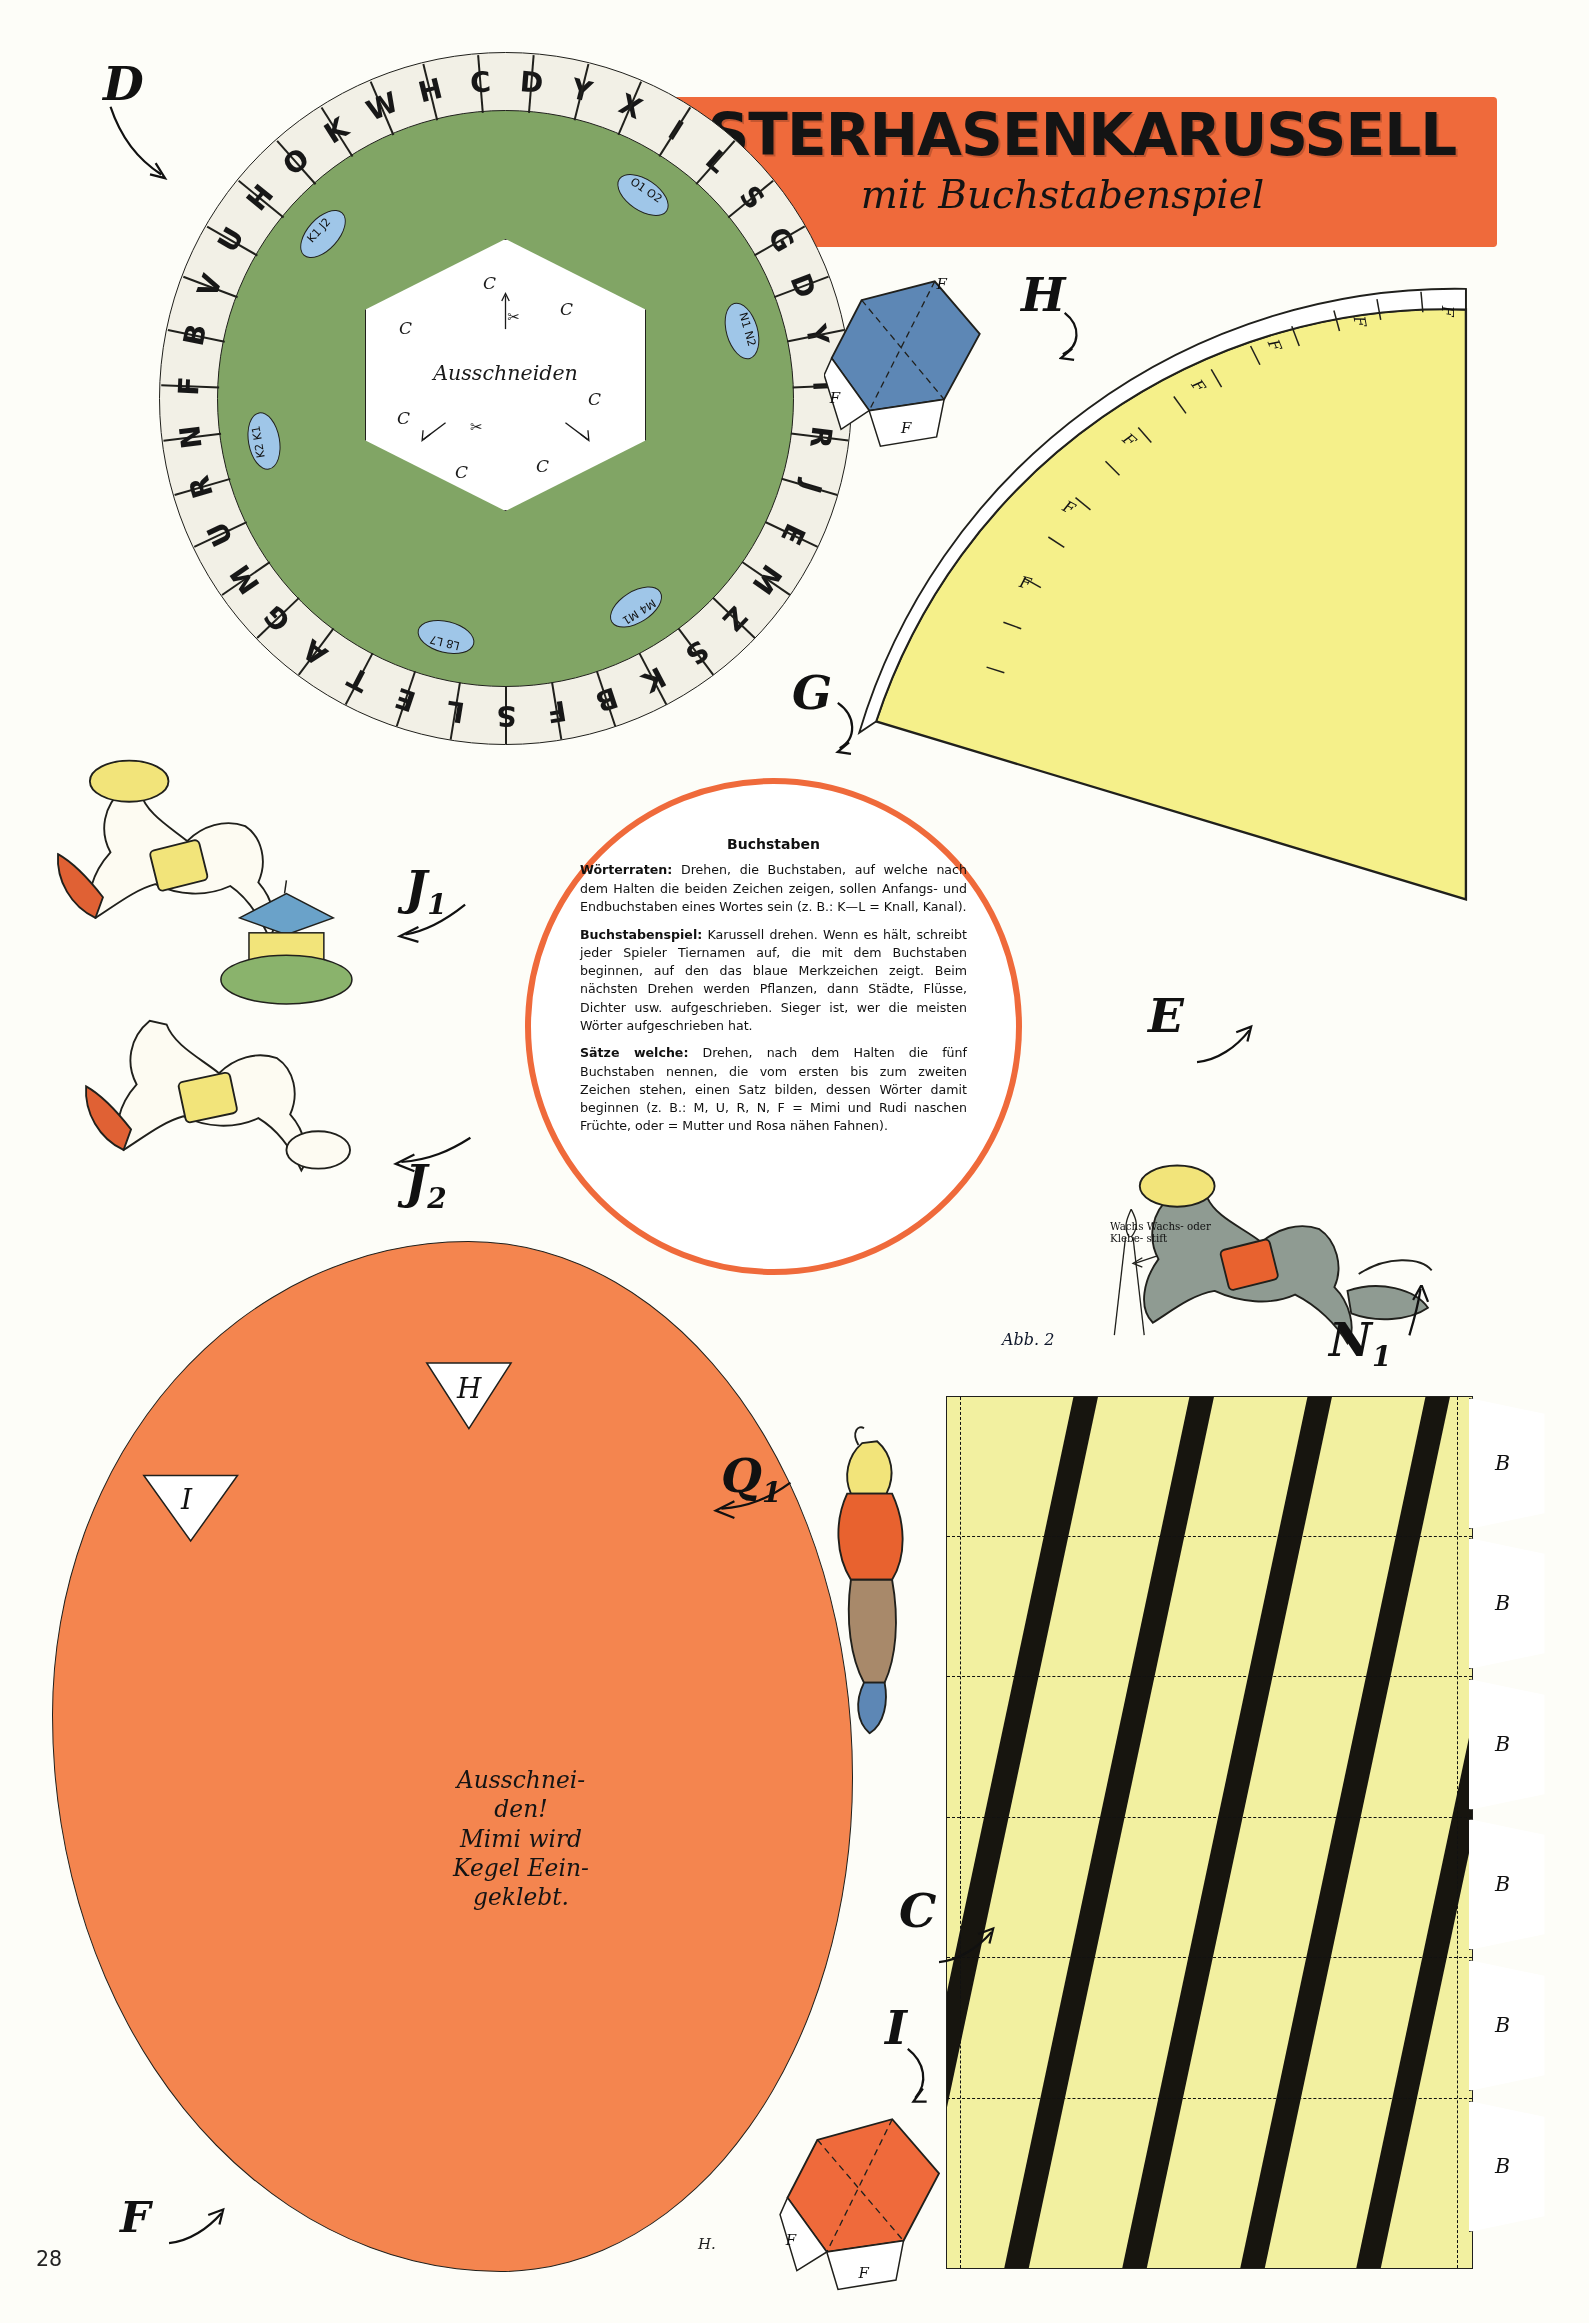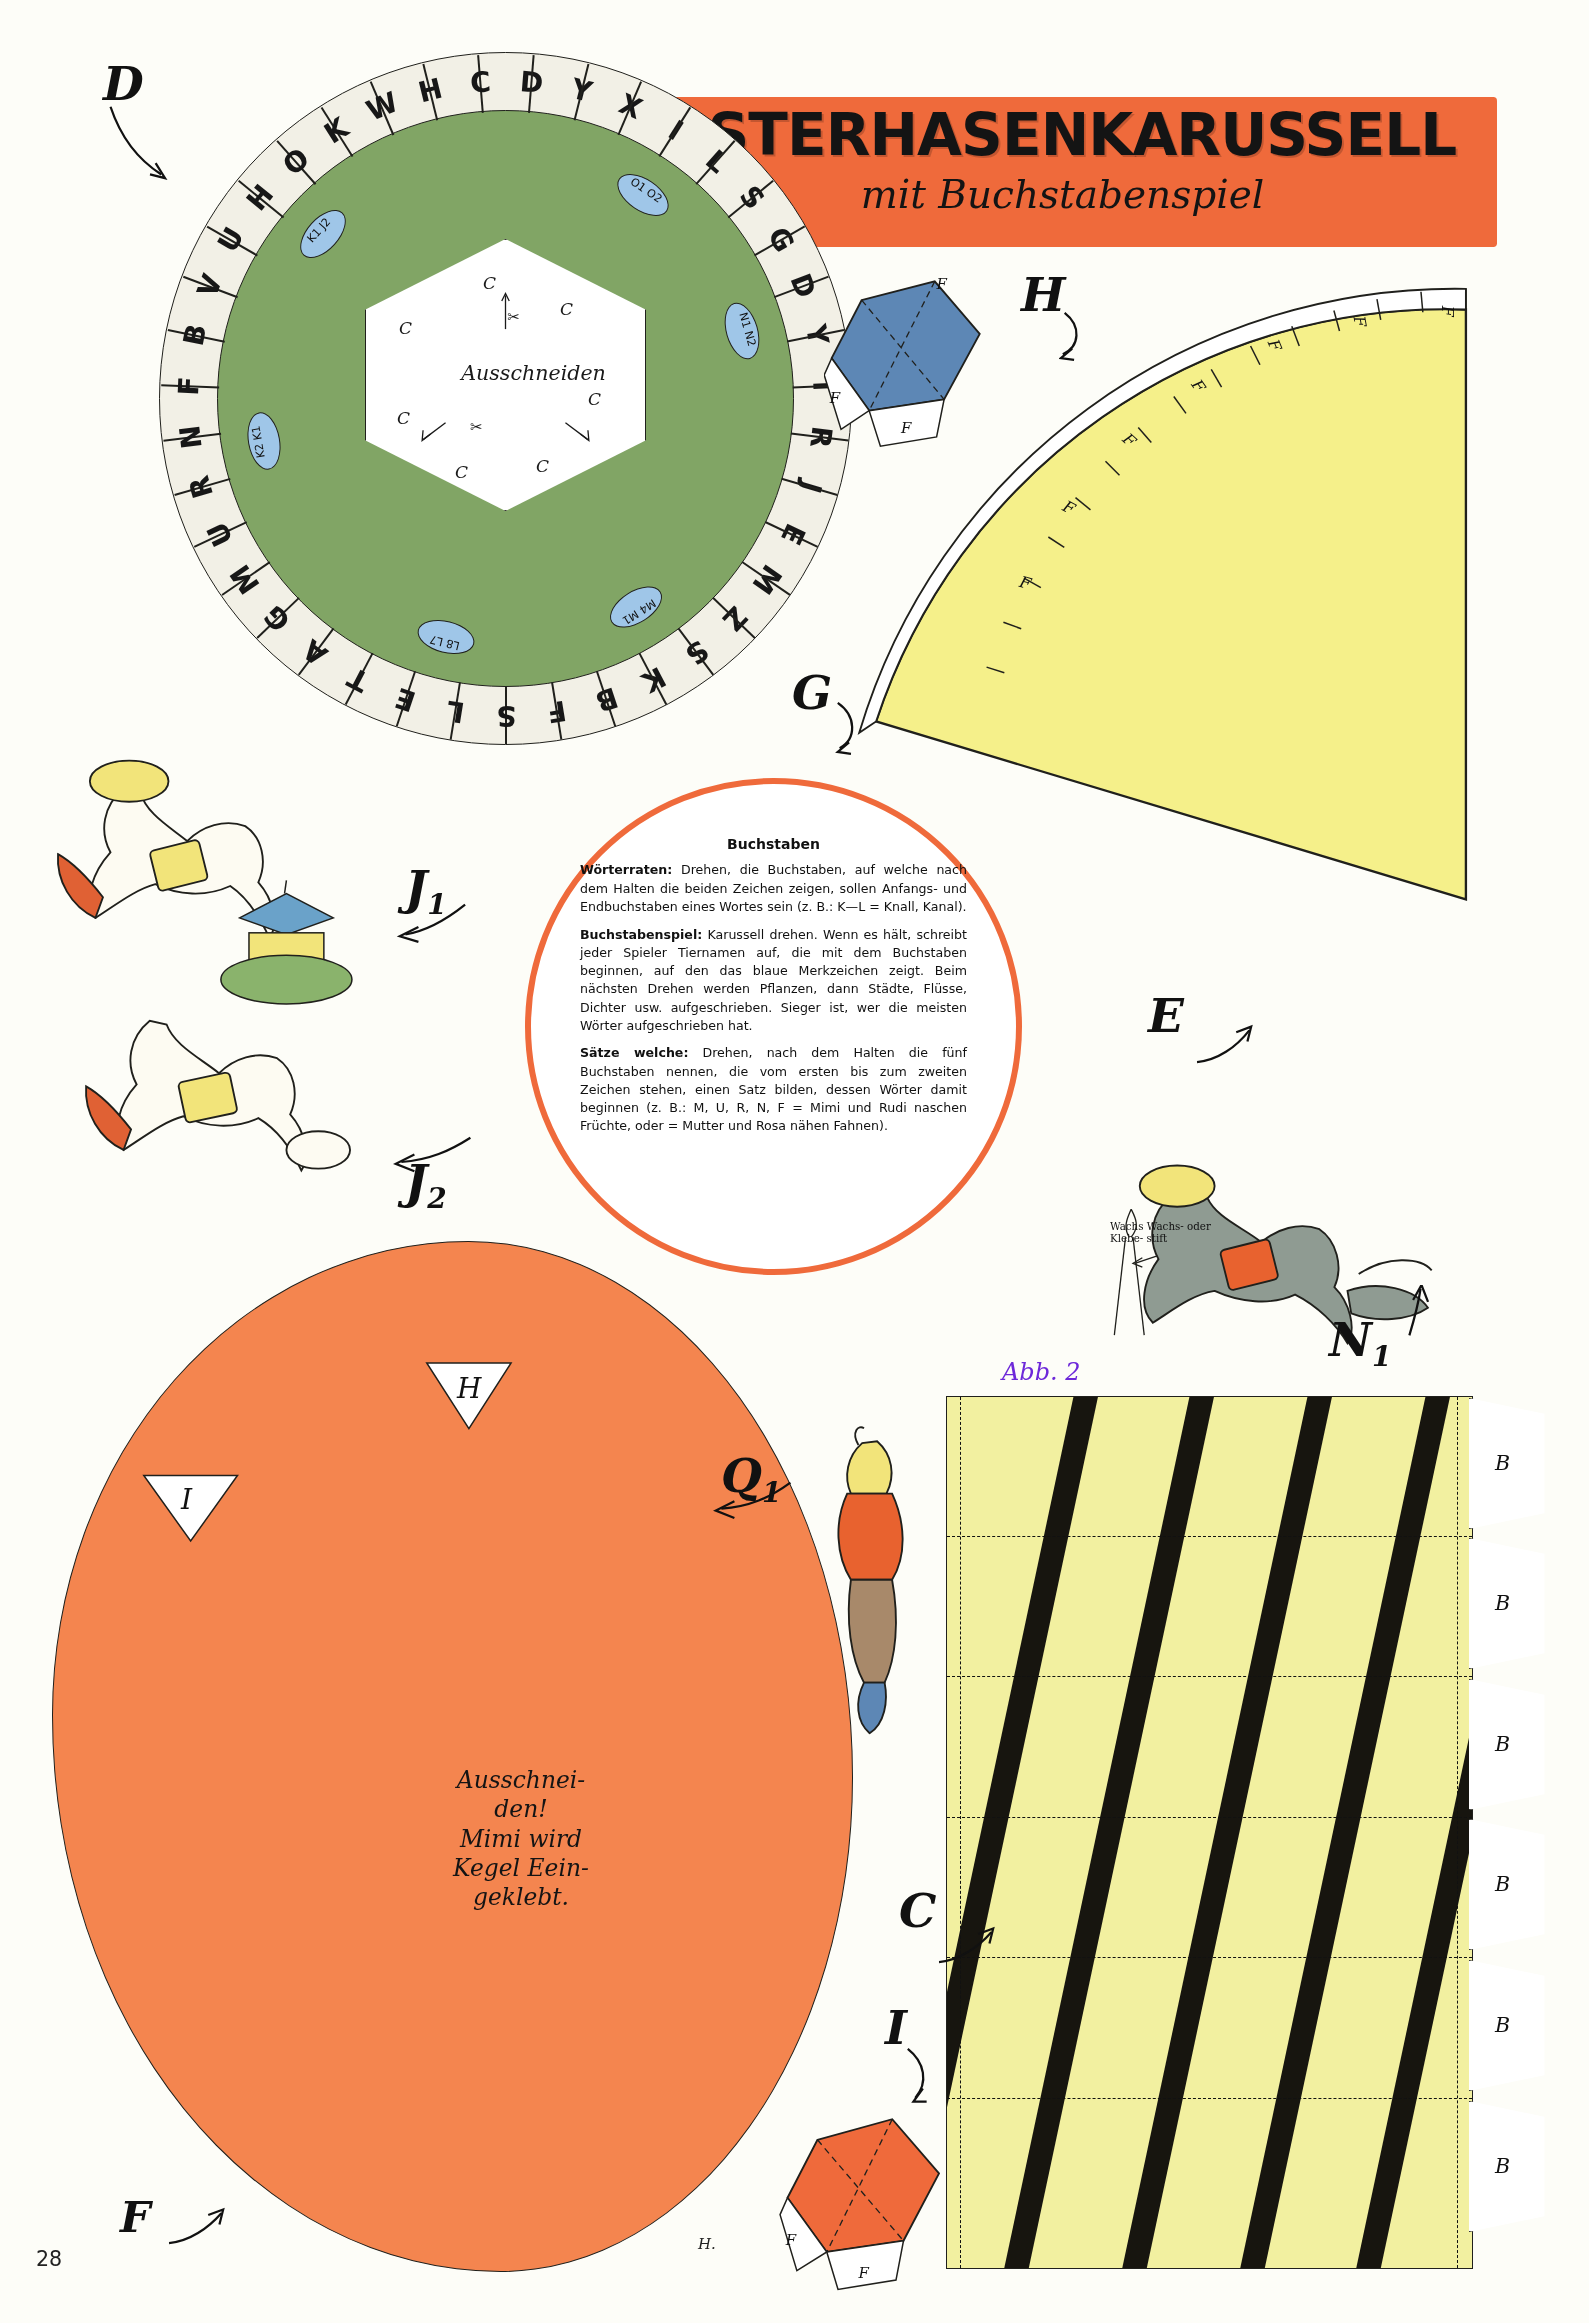--- a/index.html
+++ b/index.html
@@ -156,21 +156,20 @@
   .hex-label {
     position: absolute;
     left: 0;
     top: 122px;
     width: 281px;
     text-align: center;
     font-family: "DejaVu Serif", serif;
     font-style: italic;
     font-size: 20.6px;
     color: #1a1a1a;
-    padding-left: 28px;
   }
   .hex-c {
     position: absolute;
     font-family: "DejaVu Serif", serif;
     font-style: italic;
     font-size: 17px;
     color: #1a1a1a;
   }
 
   
@@ -341,23 +340,22 @@
     font-family: "DejaVu Sans", sans-serif;
     font-size: 20.6px;
     color: #222;
   }
   .abb {
     position: absolute;
     left: 1002px;
     top: 1330px;
     font-family: "DejaVu Serif", serif;
     font-style: italic;
-    font-size: 24px;
-    color: #6d28d9;
-    margin-top: 28px;
+    font-size: 16px;
+    color: #0f172a;
   }
   .wachs {
     position: absolute;
     left: 1110px;
     top: 1220px;
     width: 103px;
     font-family: "DejaVu Serif", serif;
     font-size: 10.3px;
     line-height: 1.2;
     color: #111;

